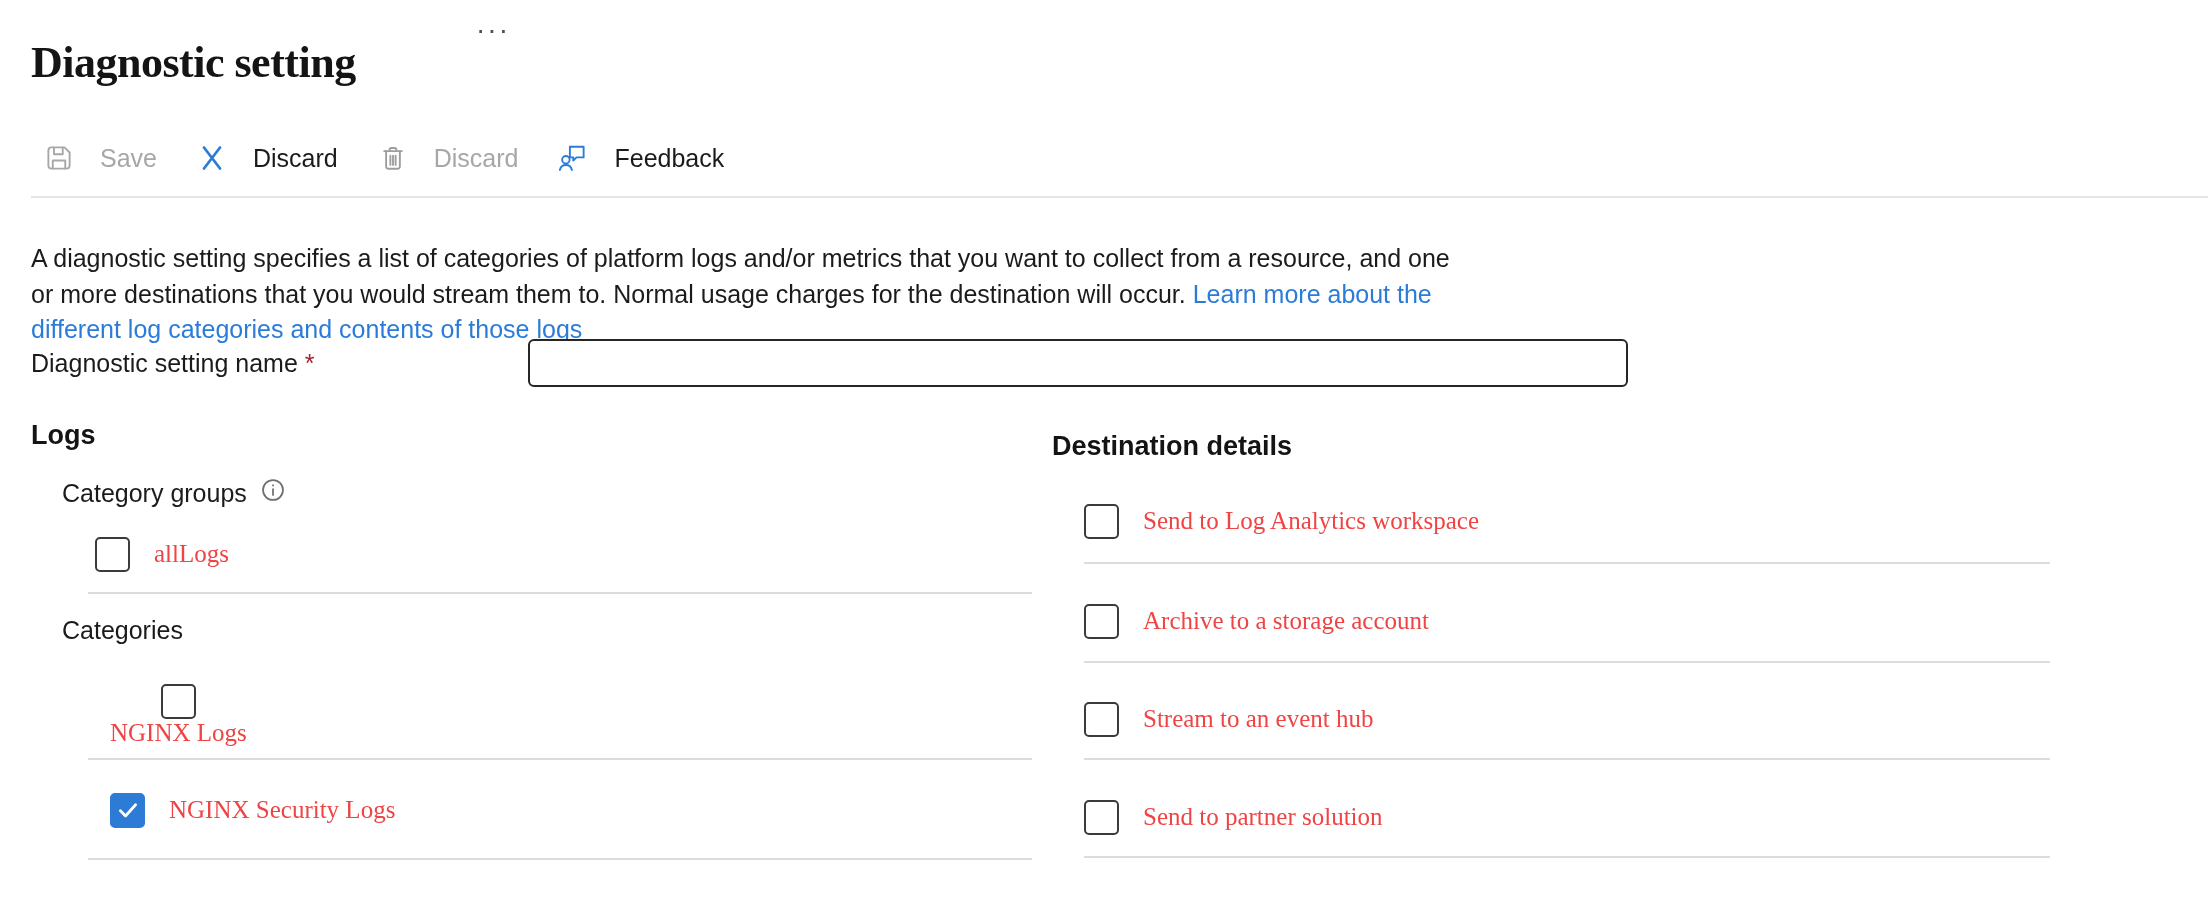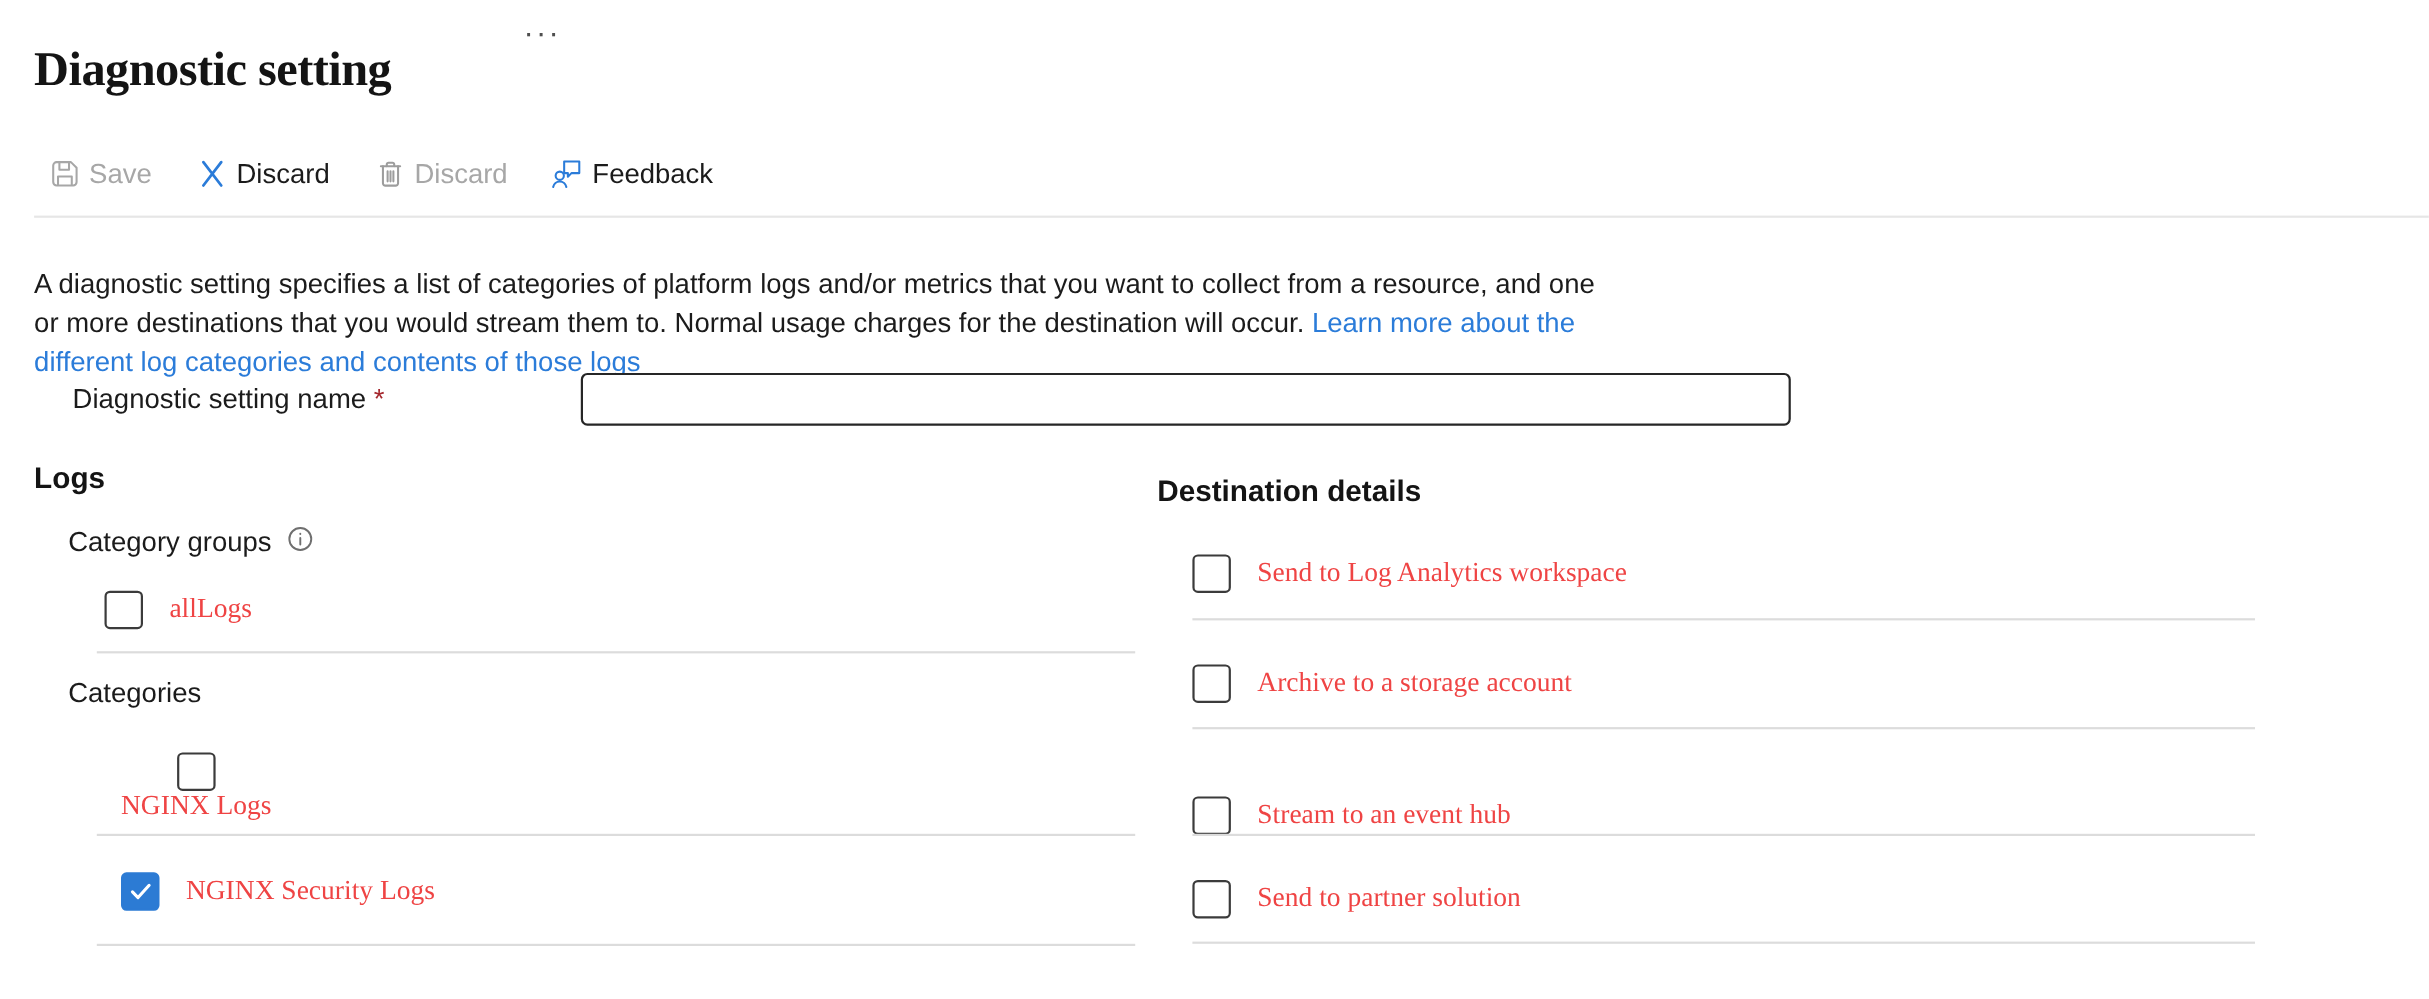--- a/index.html
+++ b/index.html
@@ -24,39 +24,39 @@
     font-size:28px;color:#4f4f4f;letter-spacing:2px;
     cursor:pointer;line-height:1;
   }
 
   
   .toolbar{
     left:44px;top:130px;height:56px;
     display:flex;align-items:center;column-gap:40px;
   }
   .tb-item{
-    display:flex;align-items:center;column-gap:7px;
+    display:flex;align-items:center;column-gap:26px;
     font-size:25px;color:#1b1b1b;cursor:pointer;white-space:nowrap;
   }
   .tb-item.disabled{color:#a7a7a7;cursor:default;}
   .tb-item svg{display:block;}
   .toolbar-divider{
     left:31px;right:0;top:196px;height:2px;background:#e6e6e6;
   }
 
   
   .description{
     left:31px;top:216px;width:1430px;
     font-size:25px;line-height:35.5px;color:#1b1b1b;
   }
   .description a{color:#2b7cd9;text-decoration:none;cursor:pointer;}
 
   
   .name-label{
-    left:31px;top:349px;font-size:25px;color:#1b1b1b;white-space:nowrap;margin-left:35px;
+    left:31px;top:349px;font-size:25px;color:#1b1b1b;white-space:nowrap;
   }
   .required{color:#a4262c;}
   .name-input{
     left:528px;top:339px;width:1100px;height:48px;
     box-sizing:border-box;
     border:2.5px solid #262626;border-radius:6px;background:#fff;
     font-size:25px;font-family:inherit;padding:0 14px;outline:none;
   }
 
   
@@ -207,21 +207,21 @@
 <div class="abs hr hr-right" style="top:562px;"></div>
 
 <div class="abs cb-row" style="left:1084px;top:603px;">
   <span class="checkbox">
     
   </span>
   <span class="cb-label">Archive to a storage account</span>
 </div>
 <div class="abs hr hr-right" style="top:661px;"></div>
 
-<div class="abs cb-row" style="left:1084px;top:701px;margin-top:22px;">
+<div class="abs cb-row" style="left:1084px;top:701px;">
   <span class="checkbox">
     
   </span>
   <span class="cb-label">Stream to an event hub</span>
 </div>
 <div class="abs hr hr-right" style="top:758px;"></div>
 
 <div class="abs cb-row" style="left:1084px;top:799px;">
   <span class="checkbox">
     

